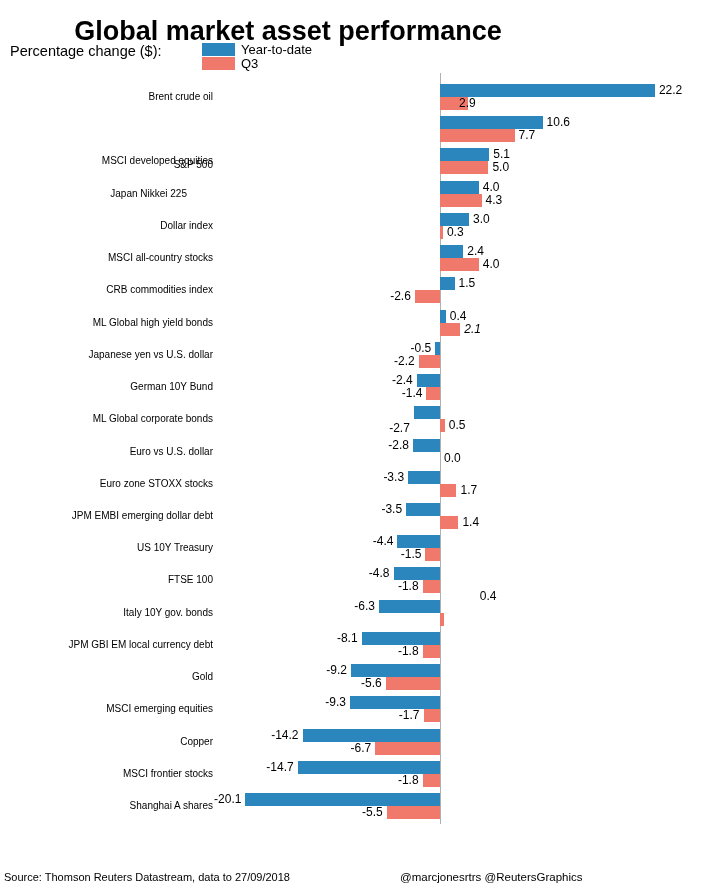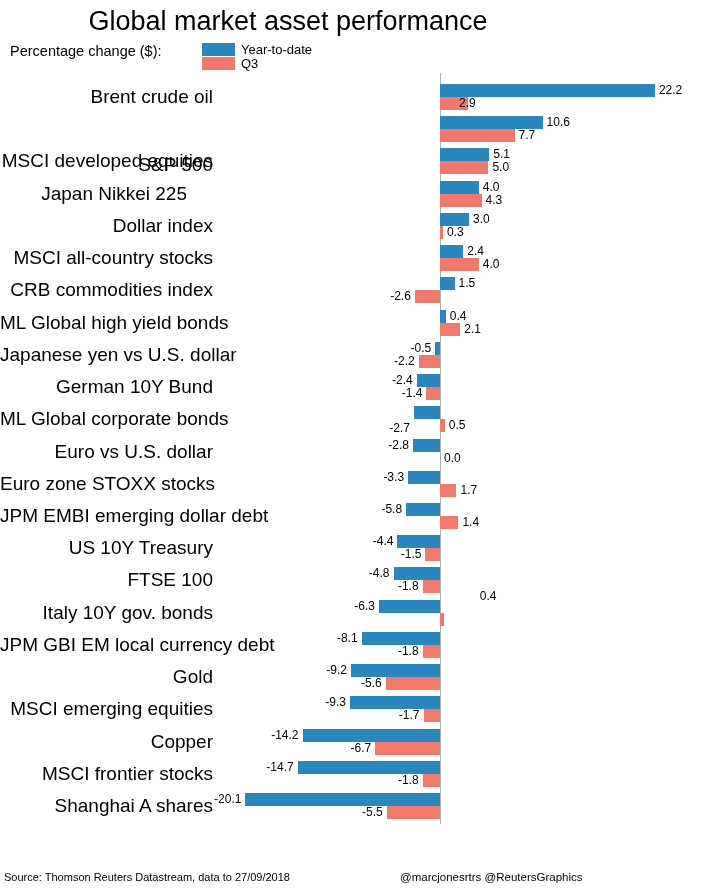--- a/index.html
+++ b/index.html
@@ -2,30 +2,30 @@
 <html><head>
 <meta charset="utf-8">
 <style>
   * { margin:0; padding:0; box-sizing:border-box; }
   html, body { background:#ffffff; }
   .page {
     position:relative; width:711px; height:888px; background:#ffffff;
     font-family:"Liberation Sans", sans-serif; color:#000000; overflow:hidden;
   }
   .title {
-    position:absolute; top:3px; left:0; width:576px; text-align:center;
-    font-size:27px; font-weight:normal; line-height:36px;
+    position:absolute; top:13px; left:0; width:576px; text-align:center;
+    font-size:27px; font-weight:bold; line-height:36px;
   }
   .legend-label { position:absolute; left:10px; top:43px; font-size:14.5px; }
   .legend-item { position:absolute; left:202px; width:200px; height:14px; }
   .legend-swatch { position:absolute; left:0; top:0; width:33px; height:13px; }
   .legend-name { position:absolute; left:39px; top:-1px; font-size:13px; white-space:nowrap; }
   .axis-line { position:absolute; left:440px; top:73px; width:1px; height:751px; background:#b0b0b0; }
   .cat-label {
-    position:absolute; left:0; text-align:right; font-size:19px;
+    position:absolute; left:0; text-align:right; font-size:10px;
     line-height:26px; height:26px; white-space:nowrap;
   }
   .bar { position:absolute; height:13px; }
   .val-label { position:absolute; font-size:12px; line-height:13px; height:13px; white-space:nowrap; }
   .footer-source { position:absolute; left:4px; top:871px; font-size:11px; }
   .footer-handles { position:absolute; left:400px; top:871px; font-size:11.5px; }
 </style>
 </head>
 <body>
 
@@ -77,21 +77,21 @@
       <div class="val-label" style="top: 258px; left: 482.72px;">4.0</div>
       <div class="cat-label" style="top: 277px; right: 498px;">CRB commodities index</div>
       <div class="bar" style="top: 277px; width: 14.52px; left: 440px; background: rgb(43, 134, 190);"></div>
       <div class="val-label" style="top: 277px; left: 458.52px;">1.5</div>
       <div class="bar" style="top: 290px; width: 25.168px; left: 414.832px; background: rgb(240, 121, 107);"></div>
       <div class="val-label" style="top: 290px; right: 300.168px;">-2.6</div>
       <div class="cat-label" style="top: 310px; right: 498px;">ML Global high yield bonds</div>
       <div class="bar" style="top: 310px; width: 5.808px; left: 440px; background: rgb(43, 134, 190);"></div>
       <div class="val-label" style="top: 310px; left: 449.808px;">0.4</div>
       <div class="bar" style="top: 323px; width: 20.328px; left: 440px; background: rgb(240, 121, 107);"></div>
-      <div class="val-label" style="top: 323px; left: 464.328px;">2.1</div>
+      <div class="val-label" style="top: 323px; left: 464.328px; font-style: italic;">2.1</div>
       <div class="cat-label" style="top: 342px; right: 498px;">Japanese yen vs U.S. dollar</div>
       <div class="bar" style="top: 342px; width: 4.84px; left: 435.16px; background: rgb(43, 134, 190);"></div>
       <div class="val-label" style="top: 342px; right: 279.84px;">-0.5</div>
       <div class="bar" style="top: 355px; width: 21.296px; left: 418.704px; background: rgb(240, 121, 107);"></div>
       <div class="val-label" style="top: 355px; right: 296.296px;">-2.2</div>
       <div class="cat-label" style="top: 374px; right: 498px;">German 10Y Bund</div>
       <div class="bar" style="top: 374px; width: 23.232px; left: 416.768px; background: rgb(43, 134, 190);"></div>
       <div class="val-label" style="top: 374px; right: 298.232px;">-2.4</div>
       <div class="bar" style="top: 387px; width: 13.552px; left: 426.448px; background: rgb(240, 121, 107);"></div>
       <div class="val-label" style="top: 387px; right: 288.552px;">-1.4</div>
@@ -104,21 +104,21 @@
       <div class="bar" style="top: 439px; width: 27.104px; left: 412.896px; background: rgb(43, 134, 190);"></div>
       <div class="val-label" style="top: 439px; right: 302.104px;">-2.8</div>
       <div class="val-label" style="top: 452px; left: 444px;">0.0</div>
       <div class="cat-label" style="top: 471px; right: 498px;">Euro zone STOXX stocks</div>
       <div class="bar" style="top: 471px; width: 31.944px; left: 408.056px; background: rgb(43, 134, 190);"></div>
       <div class="val-label" style="top: 471px; right: 306.944px;">-3.3</div>
       <div class="bar" style="top: 484px; width: 16.456px; left: 440px; background: rgb(240, 121, 107);"></div>
       <div class="val-label" style="top: 484px; left: 460.456px;">1.7</div>
       <div class="cat-label" style="top: 503px; right: 498px;">JPM EMBI emerging dollar debt</div>
       <div class="bar" style="top: 503px; width: 33.88px; left: 406.12px; background: rgb(43, 134, 190);"></div>
-      <div class="val-label" style="top: 503px; right: 308.88px;">-5.8</div>
+      <div class="val-label" style="top: 503px; right: 308.88px;">-3.5</div>
       <div class="bar" style="top: 516px; width: 18.392px; left: 440px; background: rgb(240, 121, 107);"></div>
       <div class="val-label" style="top: 516px; left: 462.392px;">1.4</div>
       <div class="cat-label" style="top: 535px; right: 498px;">US 10Y Treasury</div>
       <div class="bar" style="top: 535px; width: 42.592px; left: 397.408px; background: rgb(43, 134, 190);"></div>
       <div class="val-label" style="top: 535px; right: 317.592px;">-4.4</div>
       <div class="bar" style="top: 548px; width: 14.52px; left: 425.48px; background: rgb(240, 121, 107);"></div>
       <div class="val-label" style="top: 548px; right: 289.52px;">-1.5</div>
       <div class="cat-label" style="top: 567px; right: 498px;">FTSE 100</div>
       <div class="bar" style="top: 567px; width: 46.464px; left: 393.536px; background: rgb(43, 134, 190);"></div>
       <div class="val-label" style="top: 567px; right: 321.464px;">-4.8</div>

